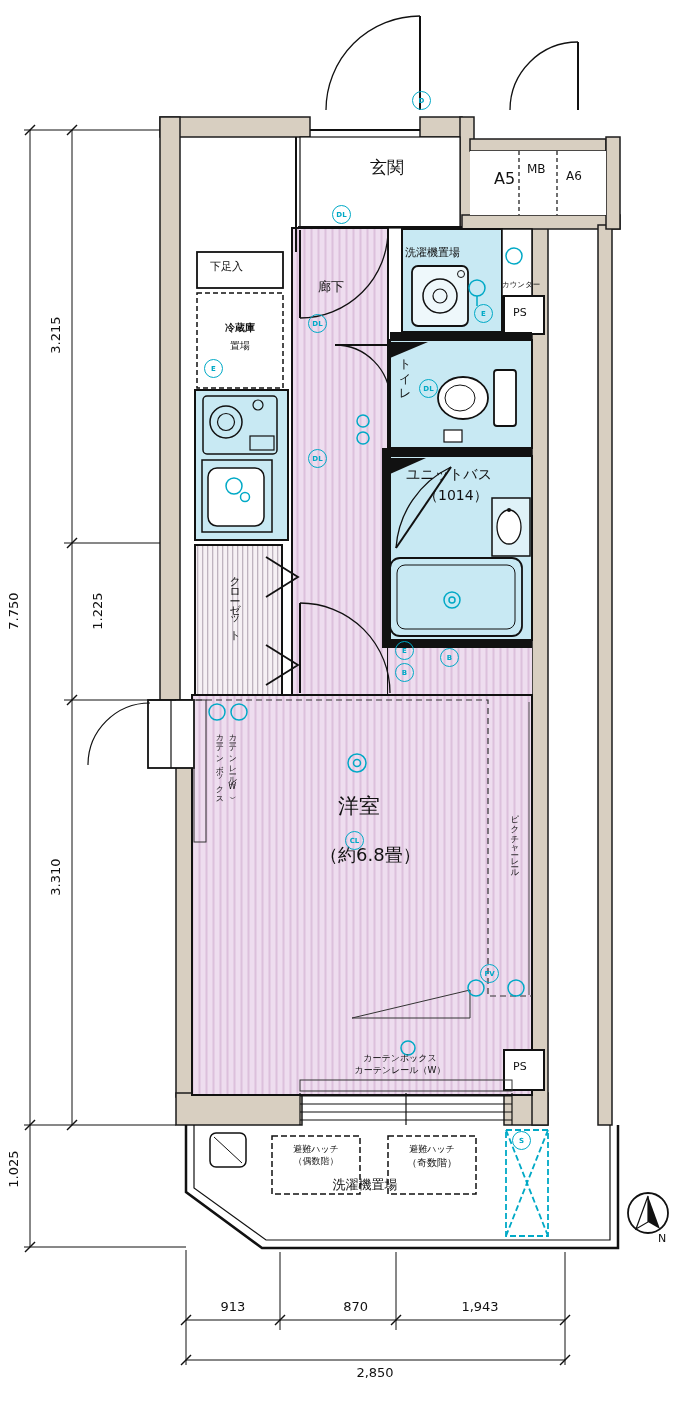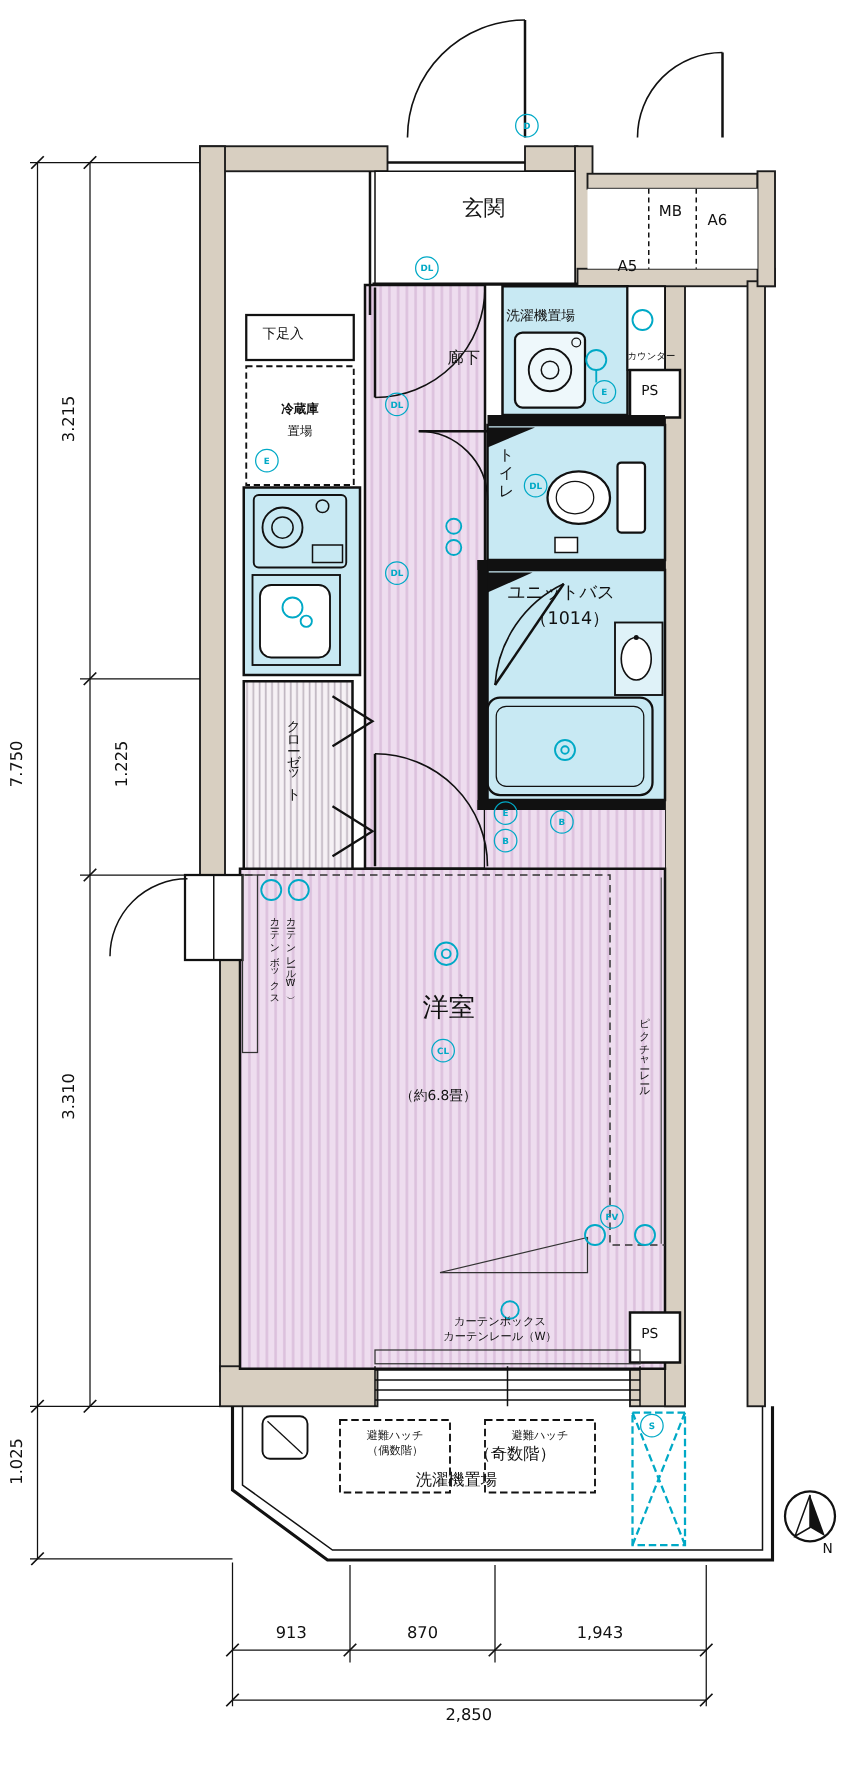--- a/index.html
+++ b/index.html
@@ -220,56 +220,56 @@
   </g>
 
   <g>
     <circle cx="648" cy="1213" r="20" fill="#fff" stroke="#111" stroke-width="1.8"></circle>
     <path d="M648,1196 L636,1229 L648,1222 Z" fill="#fff" stroke="#111" stroke-width="1.2"></path>
     <path d="M648,1196 L660,1229 L648,1222 Z" fill="#111"></path>
   </g>
 </svg>
 
 <div class="lbl" style="left:370px;top:158px;font-size:17px;">玄関</div>
-<div class="lbl" style="left:494px;top:170px;font-size:12px;margin-top:37px;">A5</div>
+<div class="lbl" style="left:494px;top:170px;font-size:16px;">A5</div>
 <div class="lbl" style="left:527px;top:163px;font-size:12px;">MB</div>
 <div class="lbl" style="left:566px;top:170px;font-size:12px;">A6</div>
-<div class="lbl" style="left:318px;top:280px;font-size:13px;padding-left:40px;">廊下</div>
+<div class="lbl" style="left:318px;top:280px;font-size:13px;">廊下</div>
 <div class="lbl" style="left:405px;top:247px;font-size:11px;">洗濯機置場</div>
 <div class="lbl" style="left:502px;top:281px;font-size:7.5px;">カウンター</div>
 <div class="lbl" style="left:513px;top:307px;font-size:11px;">PS</div>
 <div class="lbl vtext" style="left:398px;top:350px;font-size:12px;">トイレ</div>
 <div class="lbl" style="left:406px;top:467px;font-size:14px;">ユニットバス</div>
 <div class="lbl" style="left:424px;top:488px;font-size:14px;text-align:center;">（1014）</div>
 <div class="lbl" style="left:210px;top:261px;font-size:11px;">下足入</div>
 <div class="lbl ctr" style="left:197px;top:322px;width:86px;font-size:10px;font-weight:bold;">冷蔵庫</div>
 <div class="lbl ctr" style="left:197px;top:340px;width:86px;font-size:10px;">置場</div>
 <div class="lbl vtext" style="left:228px;top:568px;font-size:11px;">クローゼット</div>
 <div class="lbl" style="left:338px;top:795px;font-size:21px;">洋室</div>
-<div class="lbl" style="left:320px;top:845px;font-size:11px;margin-top:26px;">（約6.8畳）</div>
+<div class="lbl" style="left:320px;top:845px;font-size:18px;">（約6.8畳）</div>
 <div class="lbl vtext" style="left:510px;top:808px;font-size:8.5px;">ピクチャーレール</div>
 <div class="lbl vtext" style="left:214px;top:728px;font-size:8px;">カーテンボックス</div>
 <div class="lbl vtext" style="left:227px;top:728px;font-size:8px;">カーテンレール（W）</div>
 <div class="lbl ctr" style="left:330px;top:1054px;width:140px;font-size:9px;">カーテンボックス</div>
 <div class="lbl ctr" style="left:330px;top:1066px;width:140px;font-size:9px;">カーテンレール（W）</div>
 <div class="lbl" style="left:513px;top:1061px;font-size:11px;">PS</div>
 <div class="lbl ctr" style="left:272px;top:1145px;width:88px;font-size:9px;">避難ハッチ</div>
 <div class="lbl ctr" style="left:272px;top:1157px;width:88px;font-size:9px;">（偶数階）</div>
 <div class="lbl ctr" style="left:388px;top:1145px;width:88px;font-size:9px;">避難ハッチ</div>
-<div class="lbl ctr" style="left:368px;top:1157px;width:88px;font-size:13px;">（奇数階）</div>
+<div class="lbl ctr" style="left:388px;top:1157px;width:88px;font-size:10px;">（奇数階）</div>
 <div class="lbl ctr" style="left:310px;top:1178px;width:110px;font-size:13px;">洗濯機置場</div>
 <div class="lbl" style="left:658px;top:1233px;font-size:11px;">N</div>
 
 <div class="lbl dim rot" style="left:38px;top:328px;">3.215</div>
 <div class="lbl dim rot" style="left:80px;top:604px;">1.225</div>
 <div class="lbl dim rot" style="left:38px;top:870px;">3.310</div>
 <div class="lbl dim rot" style="left:-4px;top:604px;">7.750</div>
 <div class="lbl dim rot" style="left:-4px;top:1162px;">1.025</div>
 <div class="lbl dim ctr" style="left:203px;top:1300px;width:60px;">913</div>
-<div class="lbl dim ctr" style="left:308px;top:1300px;width:60px;">870</div>
+<div class="lbl dim ctr" style="left:308px;top:1300px;width:60px;text-align:right;">870</div>
 <div class="lbl dim ctr" style="left:450px;top:1300px;width:60px;">1,943</div>
 <div class="lbl dim ctr" style="left:345px;top:1366px;width:60px;">2,850</div>
 
 <span class="sym" style="left:412px;top:91px;">D</span>
 <span class="sym" style="left:332px;top:205px;">DL</span>
 <span class="sym" style="left:308px;top:314px;">DL</span>
 <span class="sym" style="left:308px;top:449px;">DL</span>
 <span class="sym" style="left:474px;top:304px;">E</span>
 <span class="sym" style="left:419px;top:379px;">DL</span>
 <span class="sym" style="left:395px;top:641px;">E</span>

